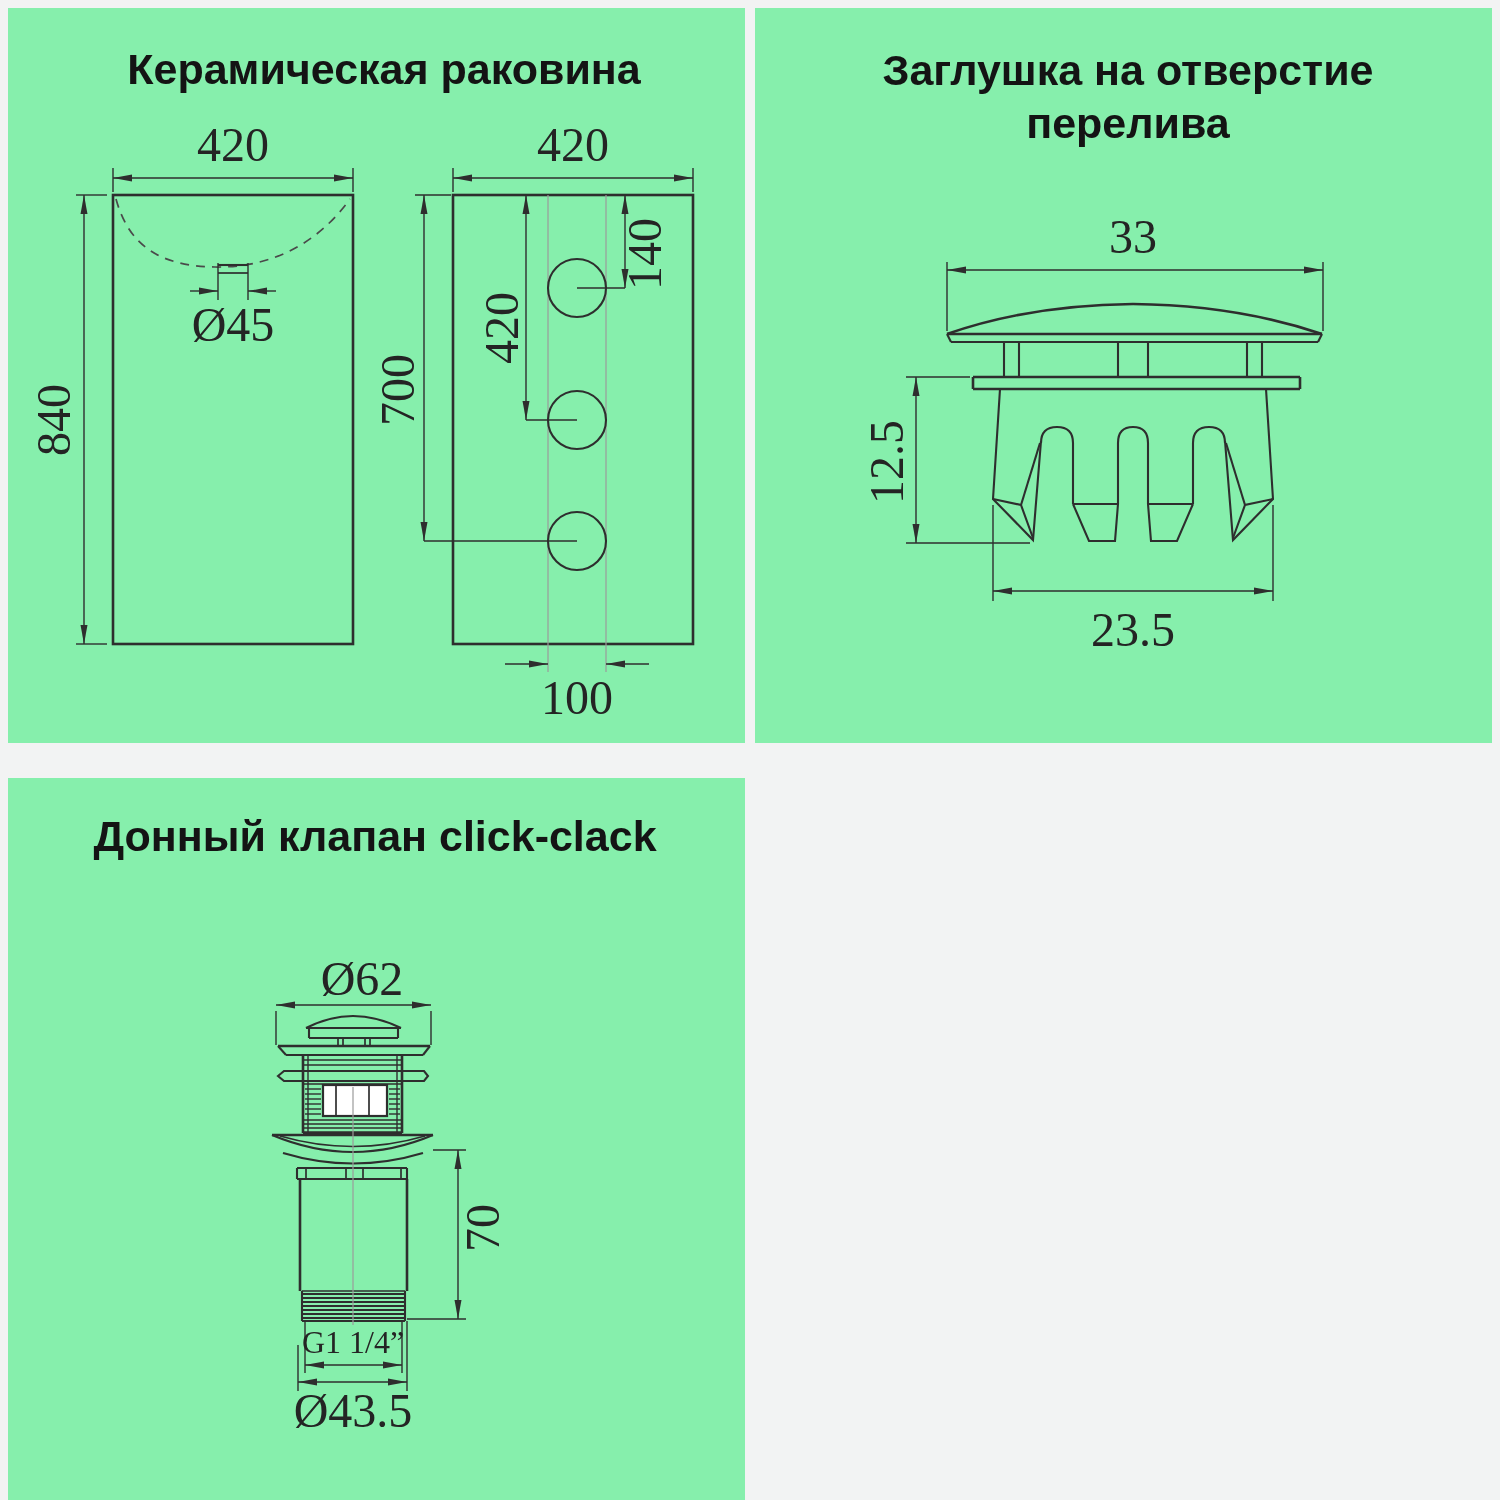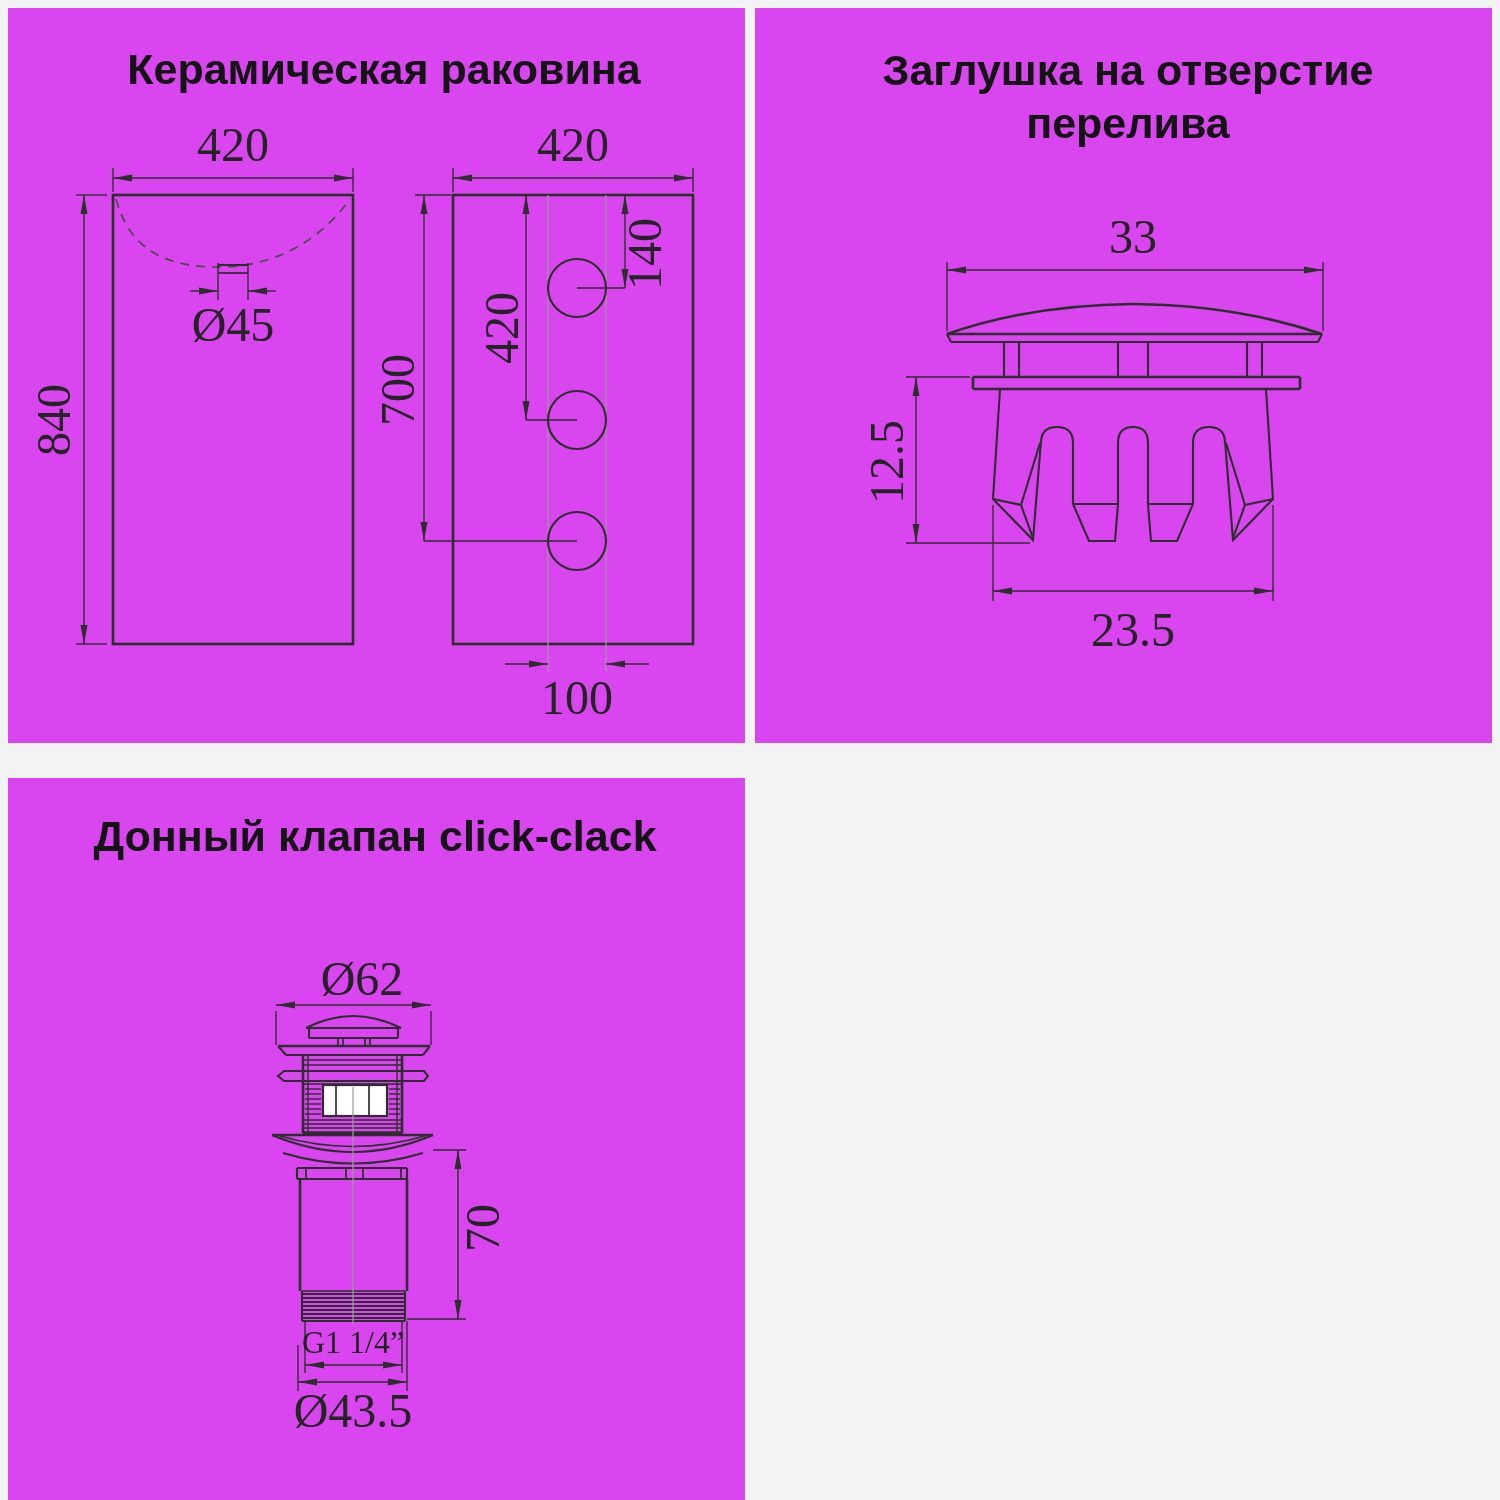--- a/index.html
+++ b/index.html
@@ -4,21 +4,21 @@
 <style>
   html,body{margin:0;padding:0;}
   body{
     width:1500px;height:1500px;
     background:#f2f3f3;
     font-family:"Liberation Sans", sans-serif;
     position:relative;
   }
   .card{
     position:absolute;
-    background:#d946ef;
+    background:#86efac;
     text-decoration:underline;
   }
   #card-sink {left:8px;  top:8px;   width:737px; height:735px;}
   #card-plug {left:755px; top:8px;  width:737px; height:735px;}
   #card-valve{left:8px;  top:778px; width:737px; height:737px;}
   svg{display:block;width:100%;height:100%;}
   
   .ol2{stroke:#2e2e2e;stroke-width:2.6;fill:none;}
   .ol {stroke:#2e2e2e;stroke-width:2.1;fill:none;}
   .thr{stroke:#2e2e2e;stroke-width:1.7;fill:none;}

